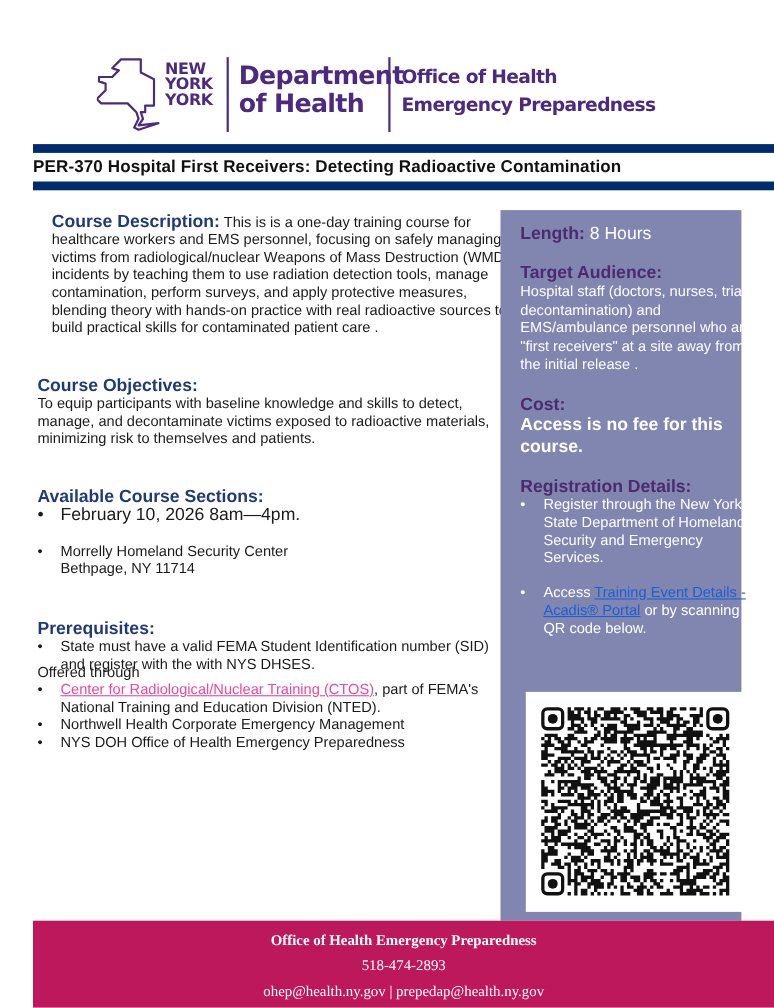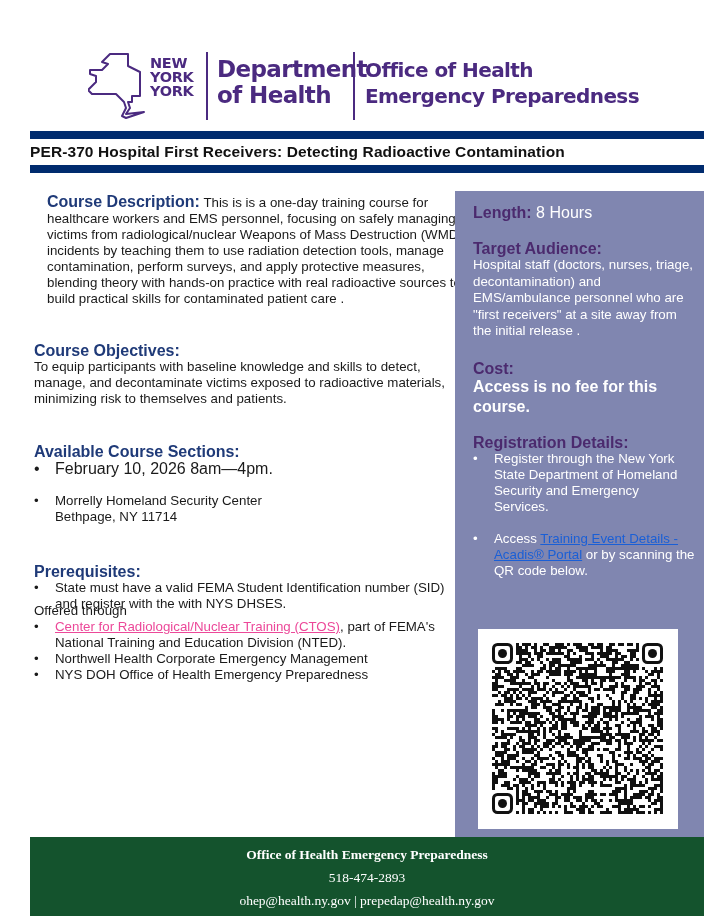--- a/index.html
+++ b/index.html
@@ -19,52 +19,52 @@
   }
   .logo-div { position: absolute; top: 4px; width: 2px; height: 68px; background: #4b2a80; }
   .dept {
     position: absolute; left: 129px; top: 8px;
     font-family: "DejaVu Sans", sans-serif; font-weight: bold;
     color: #4b2a80; font-size: 23px; line-height: 26px; letter-spacing: -0.6px;
   }
   .ohep {
     position: absolute; left: 277px; top: 9px;
     font-family: "DejaVu Sans", sans-serif; font-weight: bold;
-    color: #4b2a80; font-size: 20px; line-height: 26px; letter-spacing: -0.6px;
+    color: #4b2a80; font-size: 17px; line-height: 26px; letter-spacing: -0.6px;
   }
   
   .bar { position: absolute; left: 30px; right: 0; height: 8px; background: #002b6e; }
   .title {
     position: absolute; left: 30px; right: 0; top: 140px; height: 24px;
     text-align: left; font-size: 15.5px; font-weight: bold; color: #111;
     line-height: 24px; letter-spacing: 0.1px;
   }
   
   .left { position: absolute; left: 34px; top: 194px; width: 416px; font-size: 13.3px; line-height: 16px; margin-left: 13px; }
   .h { color: #1f3a78; font-weight: bold; font-size: 16px; }
   .sec { position: absolute; left: 34px; width: 420px; font-size: 13.3px; line-height: 16px; }
   ul { margin: 0; padding: 0; list-style: none; }
   li { position: relative; padding-left: 21px; }
   li::before { content: "•"; position: absolute; left: 0; top: 0; }
   .link { color: #ec4899; text-decoration: underline; }
   
   .panel {
-    position: absolute; left: 455px; top: 191px; width: 249px; height: 646px;
+    position: absolute; left: 455px; top: 191px; width: 219px; height: 646px;
     background: #8086b0;
   }
   .rp { position: absolute; left: 18px; width: 222px; color: #ffffff; font-size: 13.3px; line-height: 16px; }
   .rh { color: #4b2a6e; font-weight: bold; font-size: 16px; }
   .qr {
     position: absolute; left: 23px; top: 438px; width: 200px; height: 200px;
     background: #ffffff;
   }
   
   .footer {
     position: absolute; left: 30px; right: 0; top: 837px; height: 79px;
-    background: #14532d; color: #ffffff;
+    background: #be185d; color: #ffffff;
     font-family: "Liberation Serif", serif; text-align: center;
   }
   .footer div { position: absolute; left: 0; right: 0; font-size: 13.5px; }
 </style>
 </head>
 <body>
 
 <div class="logo">
   <svg class="ny-map" width="62" height="70" viewBox="0 0 62 70">
     <path d="M22 4 L40 4 L40 16 L52 22 L52 46 L44 46 L44 52 L40 52 L42 58 L38 64 L56 62 L38 68 L34 66 L38 58 L36 52 L28 44 L4 44 L0 40 L8 32 L8 26 L2 24 L2 20 L14 20 L20 14 L14 12 Z" fill="none" stroke="#4b2a80" stroke-width="2" stroke-linejoin="round"></path>

